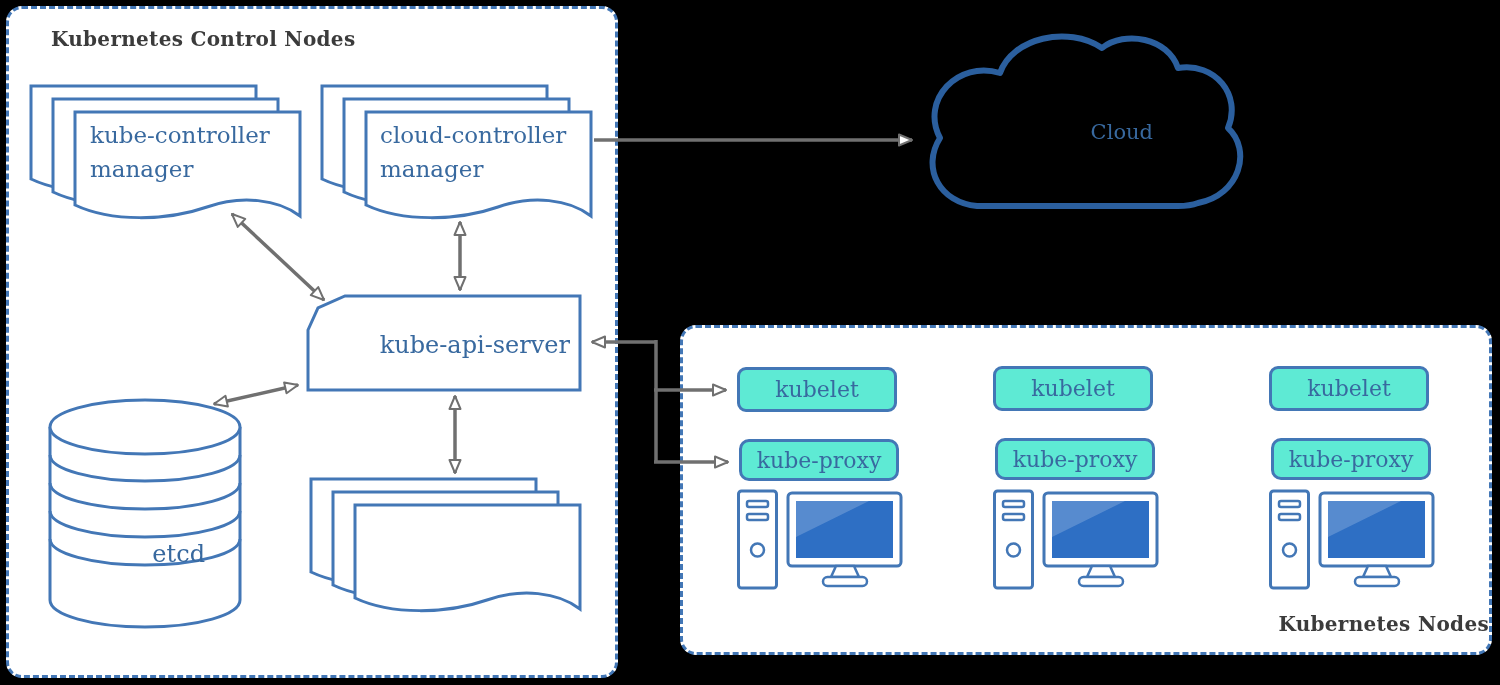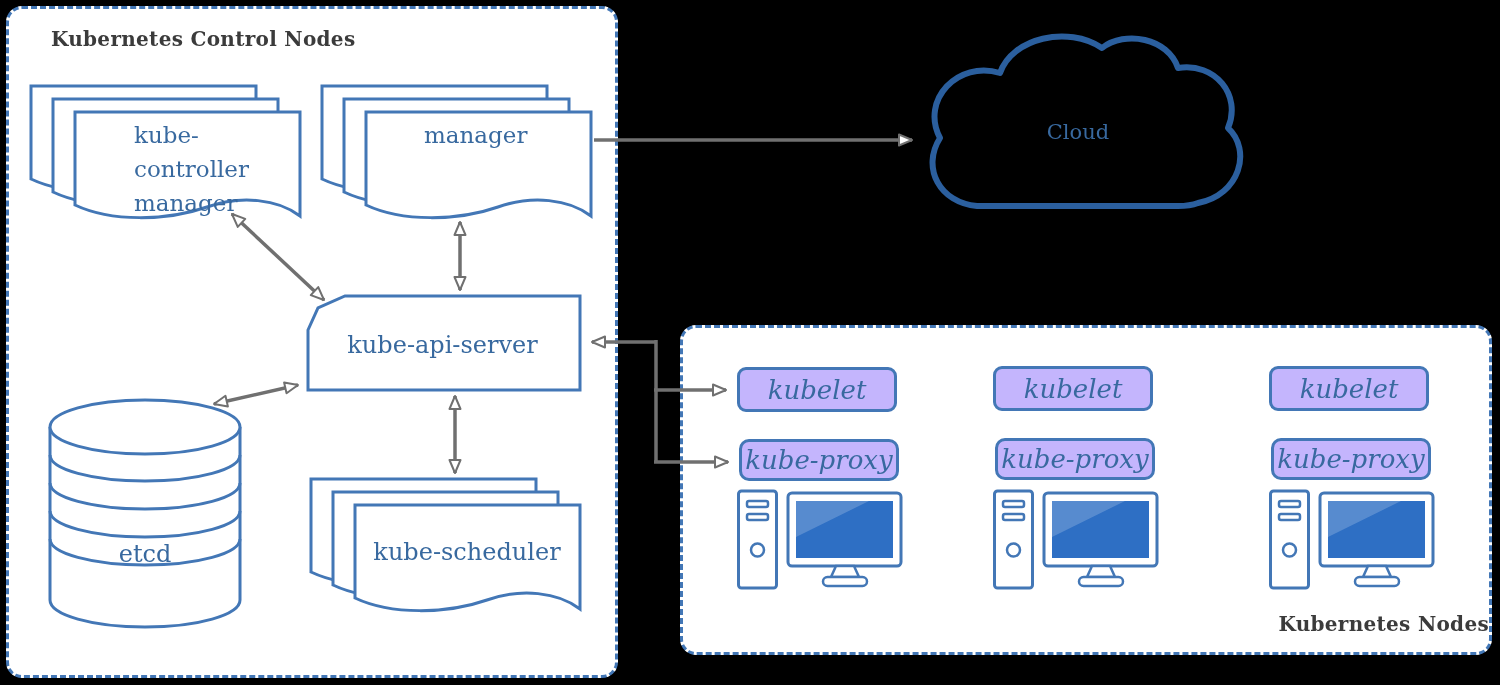--- a/index.html
+++ b/index.html
@@ -38,27 +38,27 @@
   .cloud-shape{fill:var(--background);stroke:var(--cloud-blue);stroke-width:6;stroke-linejoin:round;}
   .arrow{stroke:var(--arrow-gray);stroke-width:3.5;fill:none;}
   .ahead{fill:#ffffff;stroke:var(--arrow-gray);stroke-width:2;stroke-linejoin:round;}
   .cstroke{fill:#fff;stroke:var(--border-blue);stroke-width:3;}
   .thin{stroke-width:2.5;}
   .screen{fill:var(--screen-blue);stroke:none;}
   .screen-hl{fill:#ffffff;opacity:.2;stroke:none;}
 
   .lbl{position:absolute;color:var(--text-blue);z-index:3;}
   .doc-label{font-size:23px;line-height:34px;}
-  .doc-label .line{display:block;margin-left:44px;}
-  .center{text-align:center;}
+  .doc-label .line{display:block;}
+  .center{text-align:right;}
 
   .kbox{
-    position:absolute;z-index:3;background:#c4b5fd;
+    position:absolute;z-index:3;background:#5eead4;
     border:3px solid var(--border-blue);color:var(--text-blue);
-    font-size:26px;display:flex;align-items:center;justify-content:center;font-style:italic;
+    font-size:22px;display:flex;align-items:center;justify-content:center;
   }
   .kubelet{width:160px;height:45px;border-radius:9px;}
   .kube-proxy{width:160px;height:42px;border-radius:10px;}
 </style>
 </head>
 <body>
 
 <div id="canvas">
 
   <div class="group-box cp-box">
@@ -142,28 +142,28 @@
       <line class="arrow" x1="654" y1="462" x2="728" y2="462" marker-end="url(#ah)"></line>
     </g>
   </svg>
 
   <div class="lbl doc-label" style="left:90px;top:118px;width:215px">
     <span class="line">kube-controller</span>
     <span class="line">manager</span>
   </div>
 
   <div class="lbl doc-label" style="left:380px;top:118px;width:215px">
+    <span class="line">cloud-controller</span>
     <span class="line">manager</span>
   </div>
 
   <div class="lbl center" style="left:315px;top:331px;width:255px;font-size:24px">kube-api-server</div>
 
   <div class="lbl center" style="left:85px;top:540px;width:120px;font-size:24px">etcd</div>
 
-  <div class="lbl center" style="left:356px;top:538px;width:222px;font-size:24px">kube-scheduler</div>
 
   <div class="lbl center" style="left:1003px;top:120px;width:150px;font-size:21px">Cloud</div>
 
   <div class="kbox kubelet" style="left:737px;top:367px">kubelet</div>
   <div class="kbox kube-proxy" style="left:739px;top:439px">kube-proxy</div>
 
   <div class="kbox kubelet" style="left:993px;top:366px">kubelet</div>
   <div class="kbox kube-proxy" style="left:995px;top:438px">kube-proxy</div>
 
   <div class="kbox kubelet" style="left:1269px;top:366px">kubelet</div>

